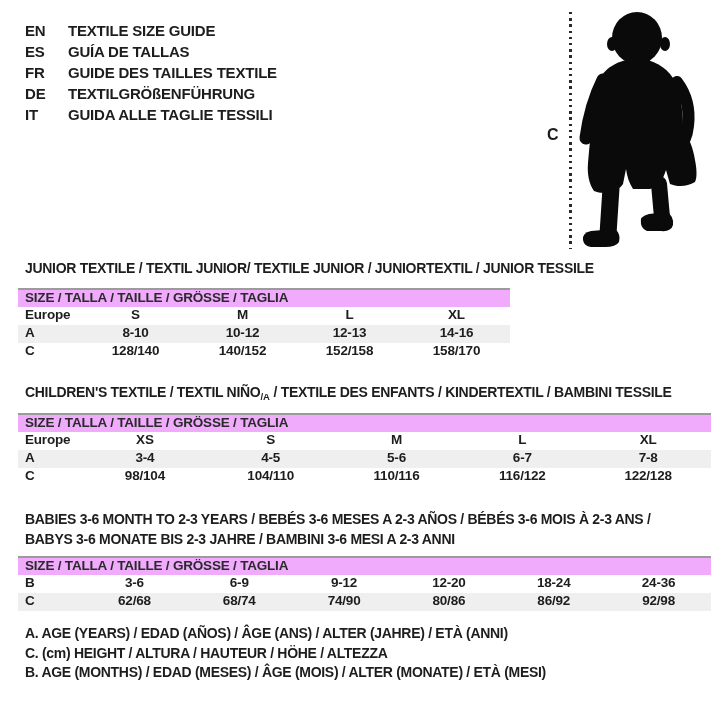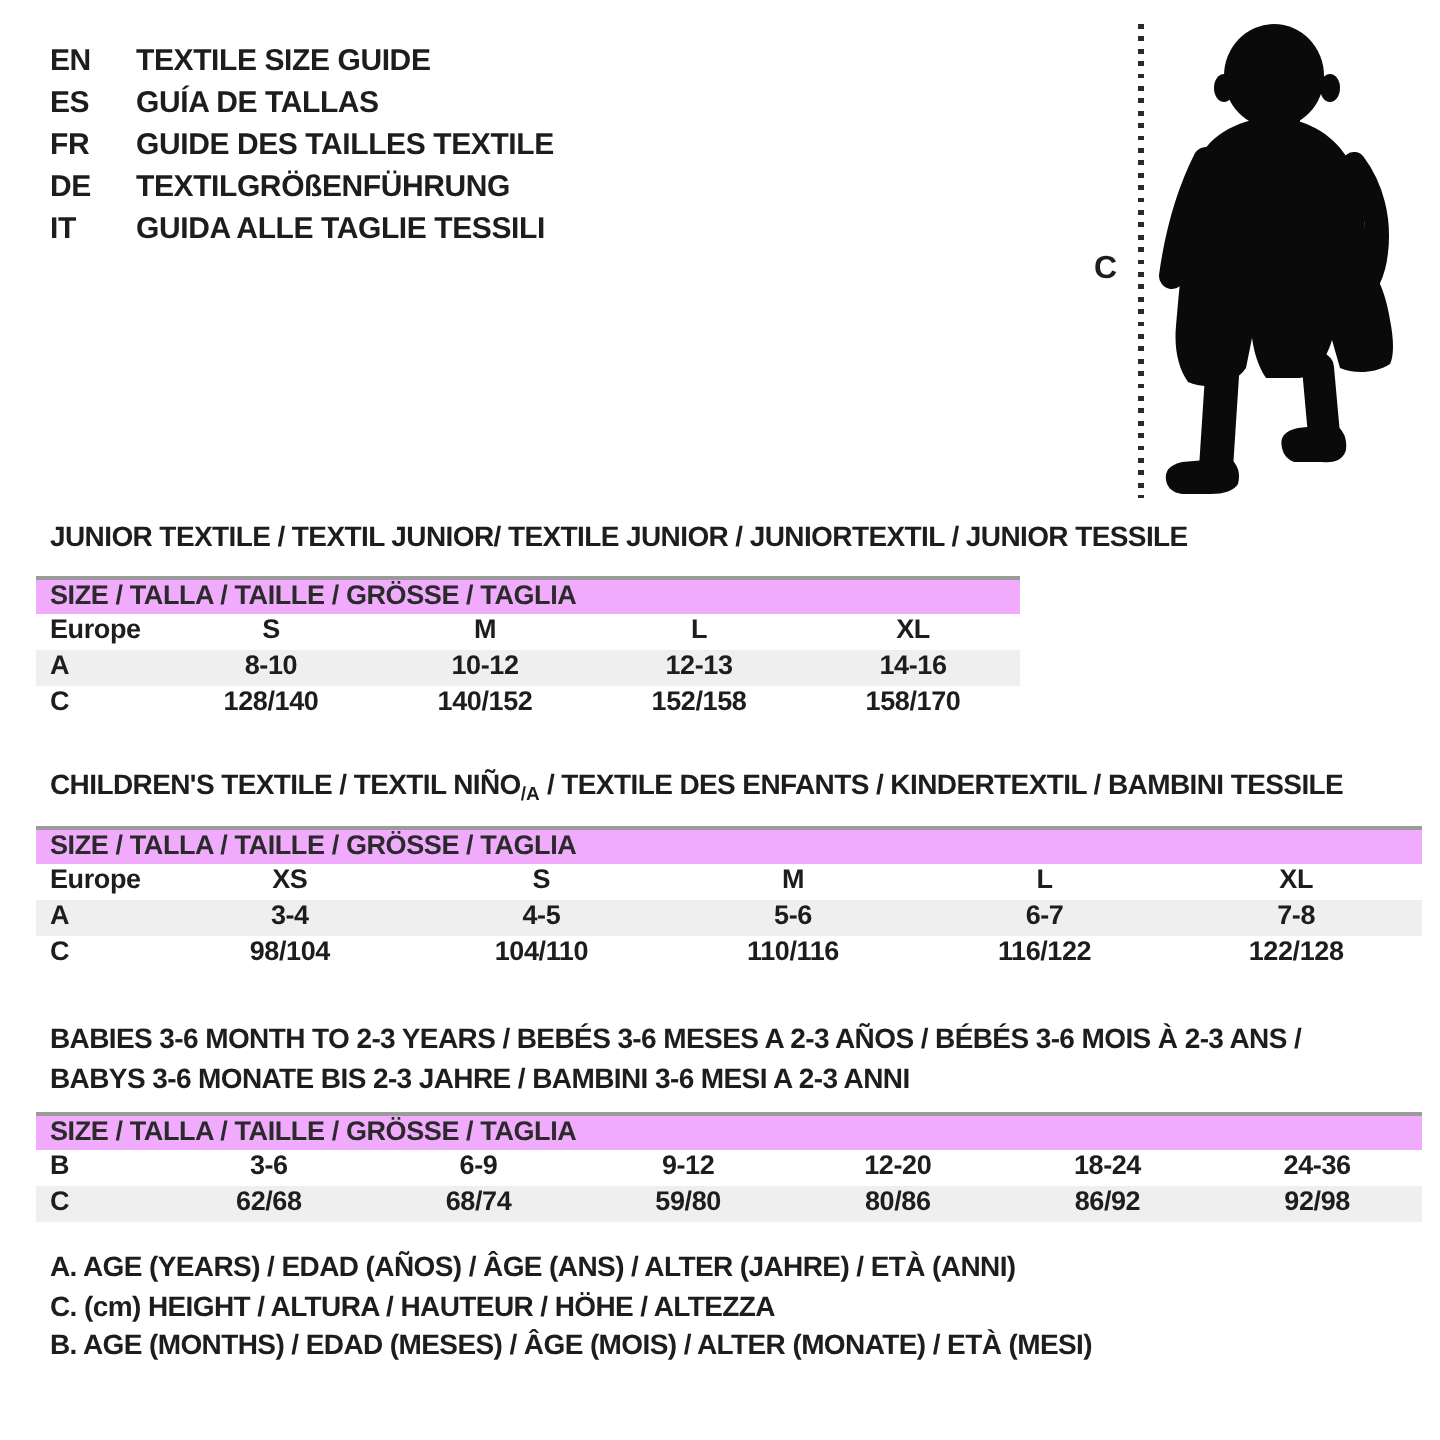--- a/index.html
+++ b/index.html
@@ -162,21 +162,21 @@
     <span class="tcell">6-9</span>
     <span class="tcell">9-12</span>
     <span class="tcell">12-20</span>
     <span class="tcell">18-24</span>
     <span class="tcell">24-36</span>
   </div>
   <div class="trow shaded">
     <span class="tlabel">C</span>
     <span class="tcell">62/68</span>
     <span class="tcell">68/74</span>
-    <span class="tcell">59/80</span>
+    <span class="tcell">74/90</span>
     <span class="tcell">80/86</span>
     <span class="tcell">86/92</span>
     <span class="tcell">92/98</span>
   </div>
 </div>
 
 <div class="abs notes">
   <div>A. AGE (YEARS) / EDAD (AÑOS) / ÂGE (ANS) / ALTER (JAHRE) / ETÀ (ANNI)</div>
   <div>C. (cm) HEIGHT / ALTURA / HAUTEUR / HÖHE / ALTEZZA</div>
   <div>B. AGE (MONTHS) / EDAD (MESES) / ÂGE (MOIS) / ALTER (MONATE) / ETÀ (MESI)</div>

